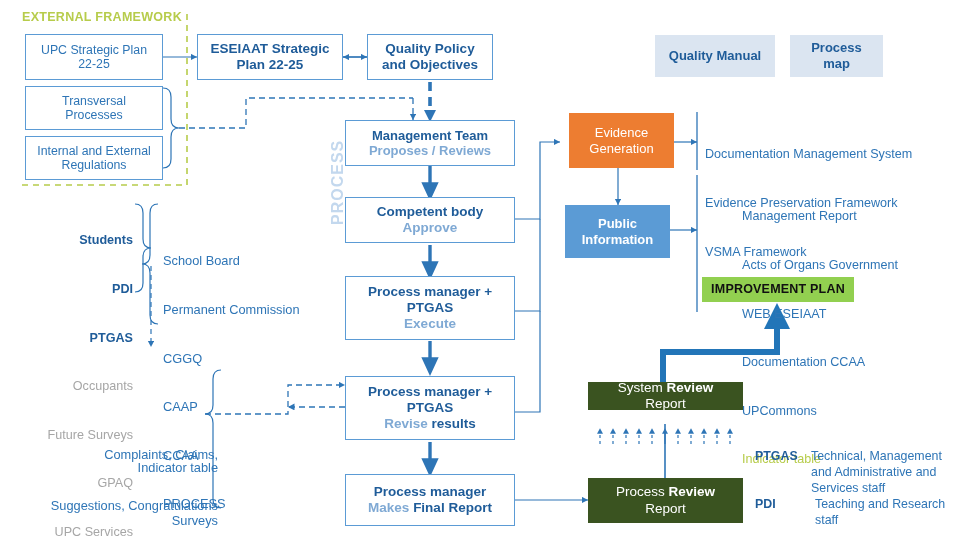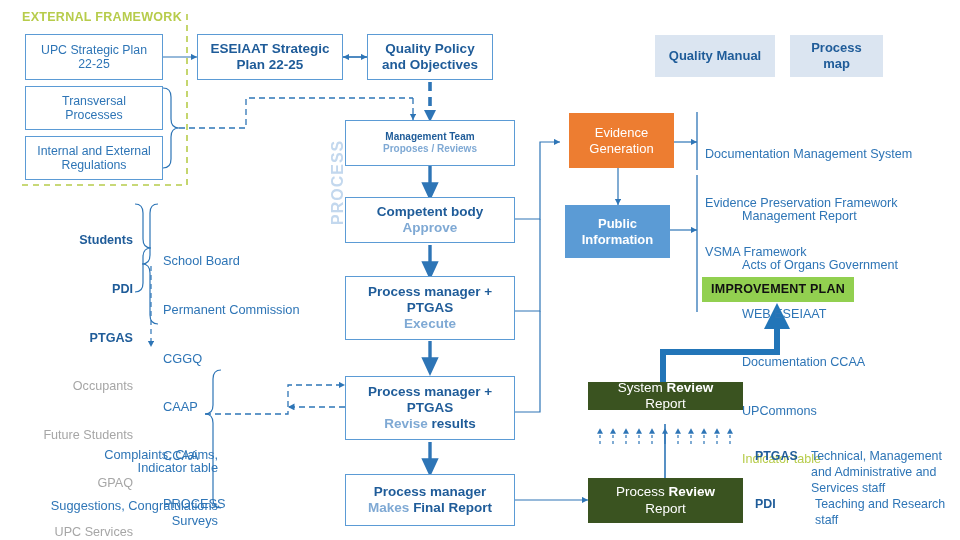--- a/index.html
+++ b/index.html
@@ -188,21 +188,21 @@
   </div>
 
   <div class="fbox palebl" style="left:655px; top:35px; width:120px; height:42px;">
     <span>Quality Manual</span>
   </div>
   <div class="fbox palebl" style="left:790px; top:35px; width:93px; height:42px;">
     <span>Process</span>
     <span>map</span>
   </div>
 
-  <div class="obox" style="left:345px; top:120px; width:170px; height:46px; font-size:10px;">
+  <div class="obox" style="left:345px; top:120px; width:170px; height:46px; font-size:13px;">
     <span class="l1 bold">Management Team</span>
     <span class="l2 light">Proposes / Reviews</span>
   </div>
 
   <div class="obox" style="left:345px; top:197px; width:170px; height:46px; font-size:13.5px;">
     <span class="l1 bold">Competent body</span>
     <span class="l2 light">Approve</span>
   </div>
 
   <div class="obox" style="left:345px; top:276px; width:170px; height:64px; font-size:13.5px;">
@@ -249,21 +249,21 @@
 
   <div class="fbox green-l" style="left:702px; top:277px; width:152px; height:25px;">
     <span>IMPROVEMENT PLAN</span>
   </div>
 
   <div class="txtlist rt" style="left:0px; top:200px; width:133px;">
     <div class="navy">Students</div>
     <div class="navy">PDI</div>
     <div class="navy">PTGAS</div>
     <div class="grey">Occupants</div>
-    <div class="grey">Future Students</div>
+    <div class="grey">Future Surveys</div>
     <div class="grey">GPAQ</div>
     <div class="grey">UPC Services</div>
     
   </div>
 
   <div class="txtlist" style="left:163px; top:221px; font-size:12.8px; line-height:16.2px;">
     <div>School Board</div>
     <div>Permanent Commission</div>
     <div>CGGQ</div>
     <div>CAAP</div>

